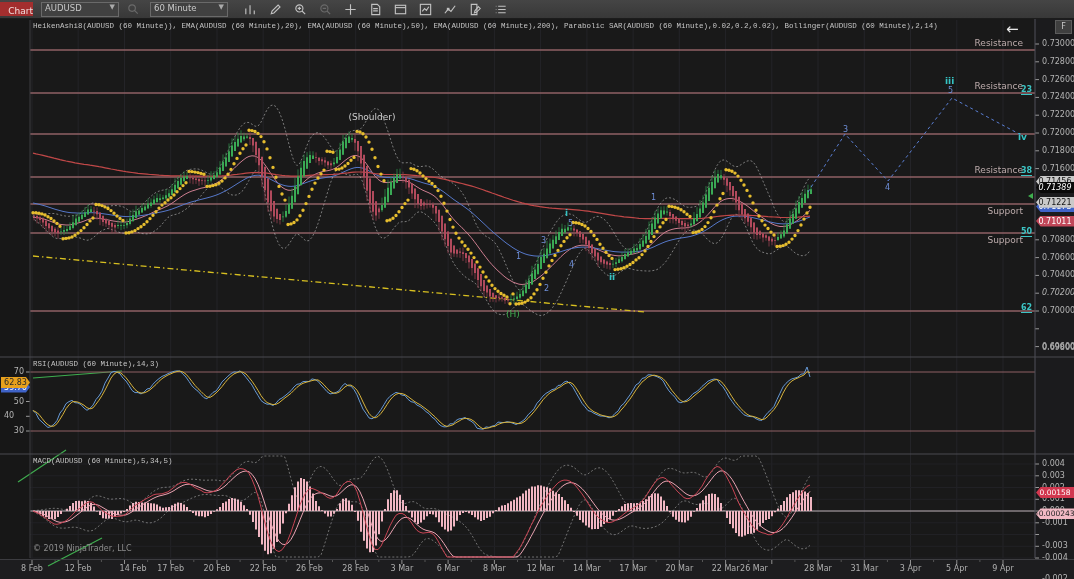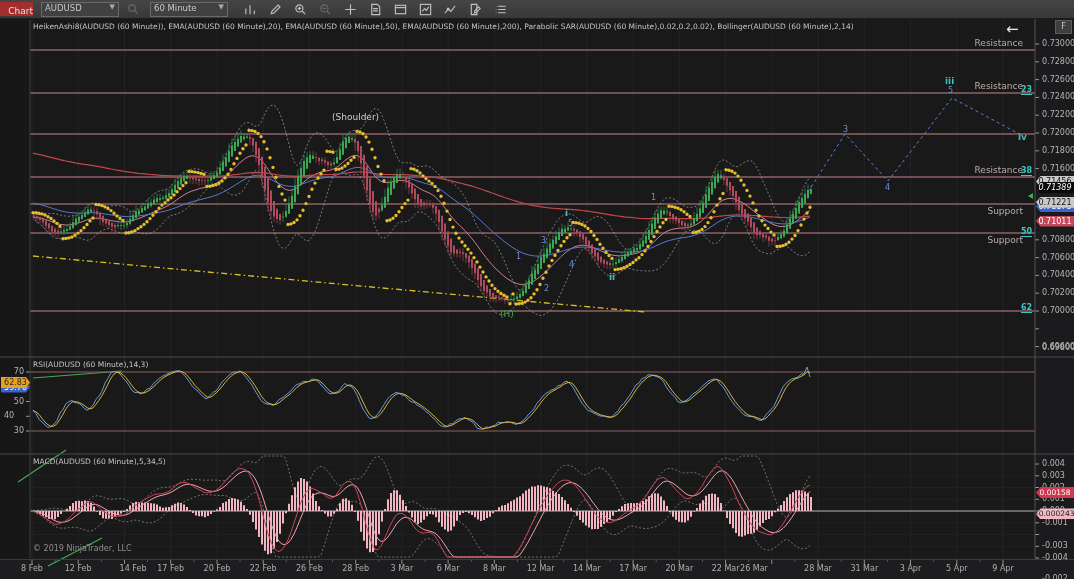--- a/index.html
+++ b/index.html
@@ -12,27 +12,27 @@
   .chart-tab{width:33px;height:14px;line-height:18px;text-align:right;background:#a32e2e;
              color:#f2dede;font-size:9px;}
   .combo{height:13px;min-width:70px;background:#414141;border:1px solid #6a6a6a;
          color:#c8c8c8;font-size:8.5px;display:flex;
          padding:0 3px;justify-content:space-between;margin-left:3px;}
   .combo .chev{color:#aaa;font-size:7px;margin-left:6px;}
   .tbicon{width:18px;height:16px;display:inline-flex;align-items:center;justify-content:center;}
   .tbicon svg{stroke:#c2c2c2;fill:none;stroke-width:1.2;}
   .tbicon.dim svg{stroke:#6a6a6a;}
   
-  .lab{position:absolute;color:#c4c4c4;font-size:7.5px;white-space:nowrap;z-index:3;}
+  .lab{position:absolute;color:#c4c4c4;font-size:7.5px;white-space:nowrap;z-index:3;font-family:Liberation Mono, monospace;}
   .srlab{position:absolute;width:120px;text-align:right;color:#bcabab;font-size:9px;z-index:3;}
   .fib{position:absolute;color:#3cc4c4;font-size:8px;font-weight:bold;
        border-bottom:1px solid #3cc4c4;z-index:3;}
   .wv{position:absolute;font-size:8px;color:#6f8fd8;z-index:3;}
   .wv.cy{color:#35c3c3;font-weight:bold;font-size:9px;}
-  .anno{position:absolute;font-size:9px;z-index:3;}
+  .anno{position:absolute;font-size:9px;z-index:3;text-align:center;}
   .mk{position:absolute;left:1036px;width:38px;height:11px;line-height:11px;font-size:8px;
       text-align:center;z-index:5;clip-path:polygon(0 50%,12% 0,100% 0,100% 100%,12% 100%);}
   .mkR{position:absolute;left:1px;width:29px;height:11px;line-height:11px;font-size:8px;
       text-align:center;z-index:5;clip-path:polygon(0 0,86% 0,100% 50%,86% 100%,0 100%);}
   .tick{position:absolute;color:#b4b4b4;font-size:8px;white-space:nowrap;z-index:2;}
   .ttick{position:absolute;color:#b0b0b0;font-size:8px;width:44px;text-align:center;z-index:2;}
   .backarrow{position:absolute;left:1006px;top:20px;color:#e8e8e8;font-size:15px;z-index:6;}
   .fbtn{position:absolute;left:1055px;top:20px;width:15px;height:12px;line-height:12px;
         text-align:center;background:#3f3f3f;border:1px solid #5c5c5c;color:#c9c9c9;
         font-size:8px;z-index:6;}
@@ -199,21 +199,21 @@
       <div class="tick" style="left:1042px;top:56.8px;">0.72800</div>
       <div class="tick" style="left:1042px;top:74.6px;">0.72600</div>
       <div class="tick" style="left:1042px;top:92.4px;">0.72400</div>
       <div class="tick" style="left:1042px;top:110.2px;">0.72200</div>
       <div class="tick" style="left:1042px;top:128px;">0.72000</div>
       <div class="tick" style="left:1042px;top:145.8px;">0.71800</div>
       <div class="tick" style="left:1042px;top:163.6px;">0.71600</div>
       <div class="tick" style="left:1042px;top:234.8px;">0.70800</div>
       <div class="tick" style="left:1042px;top:252.6px;">0.70600</div>
       <div class="tick" style="left:1042px;top:270.4px;">0.70400</div>
-      <div class="tick" style="left:1042px;top:288.2px;">0.70200</div>
+      <div class="tick" style="left:1042px;top:288.2px;font-style:italic;">0.70200</div>
       <div class="tick" style="left:1042px;top:306px;">0.70000</div>
       <div class="tick" style="left:1042px;top:343px;">0.69800</div>
       <div class="tick" style="left:1042px;top:341.6px;">0.69600</div>
       <div class="tick" style="left:1042px;top:459px;">0.004</div>
       <div class="tick" style="left:1042px;top:470.8px;">0.003</div>
       <div class="tick" style="left:1042px;top:482.5px;">0.002</div>
       <div class="tick" style="left:1042px;top:494.3px;">0.001</div>
       <div class="tick" style="left:1042px;top:506px;">0.000</div>
       <div class="tick" style="left:1042px;top:517.8px;">-0.001</div>
       <div class="tick" style="left:1042px;top:534px;margin-top:40px;">-0.002</div>

